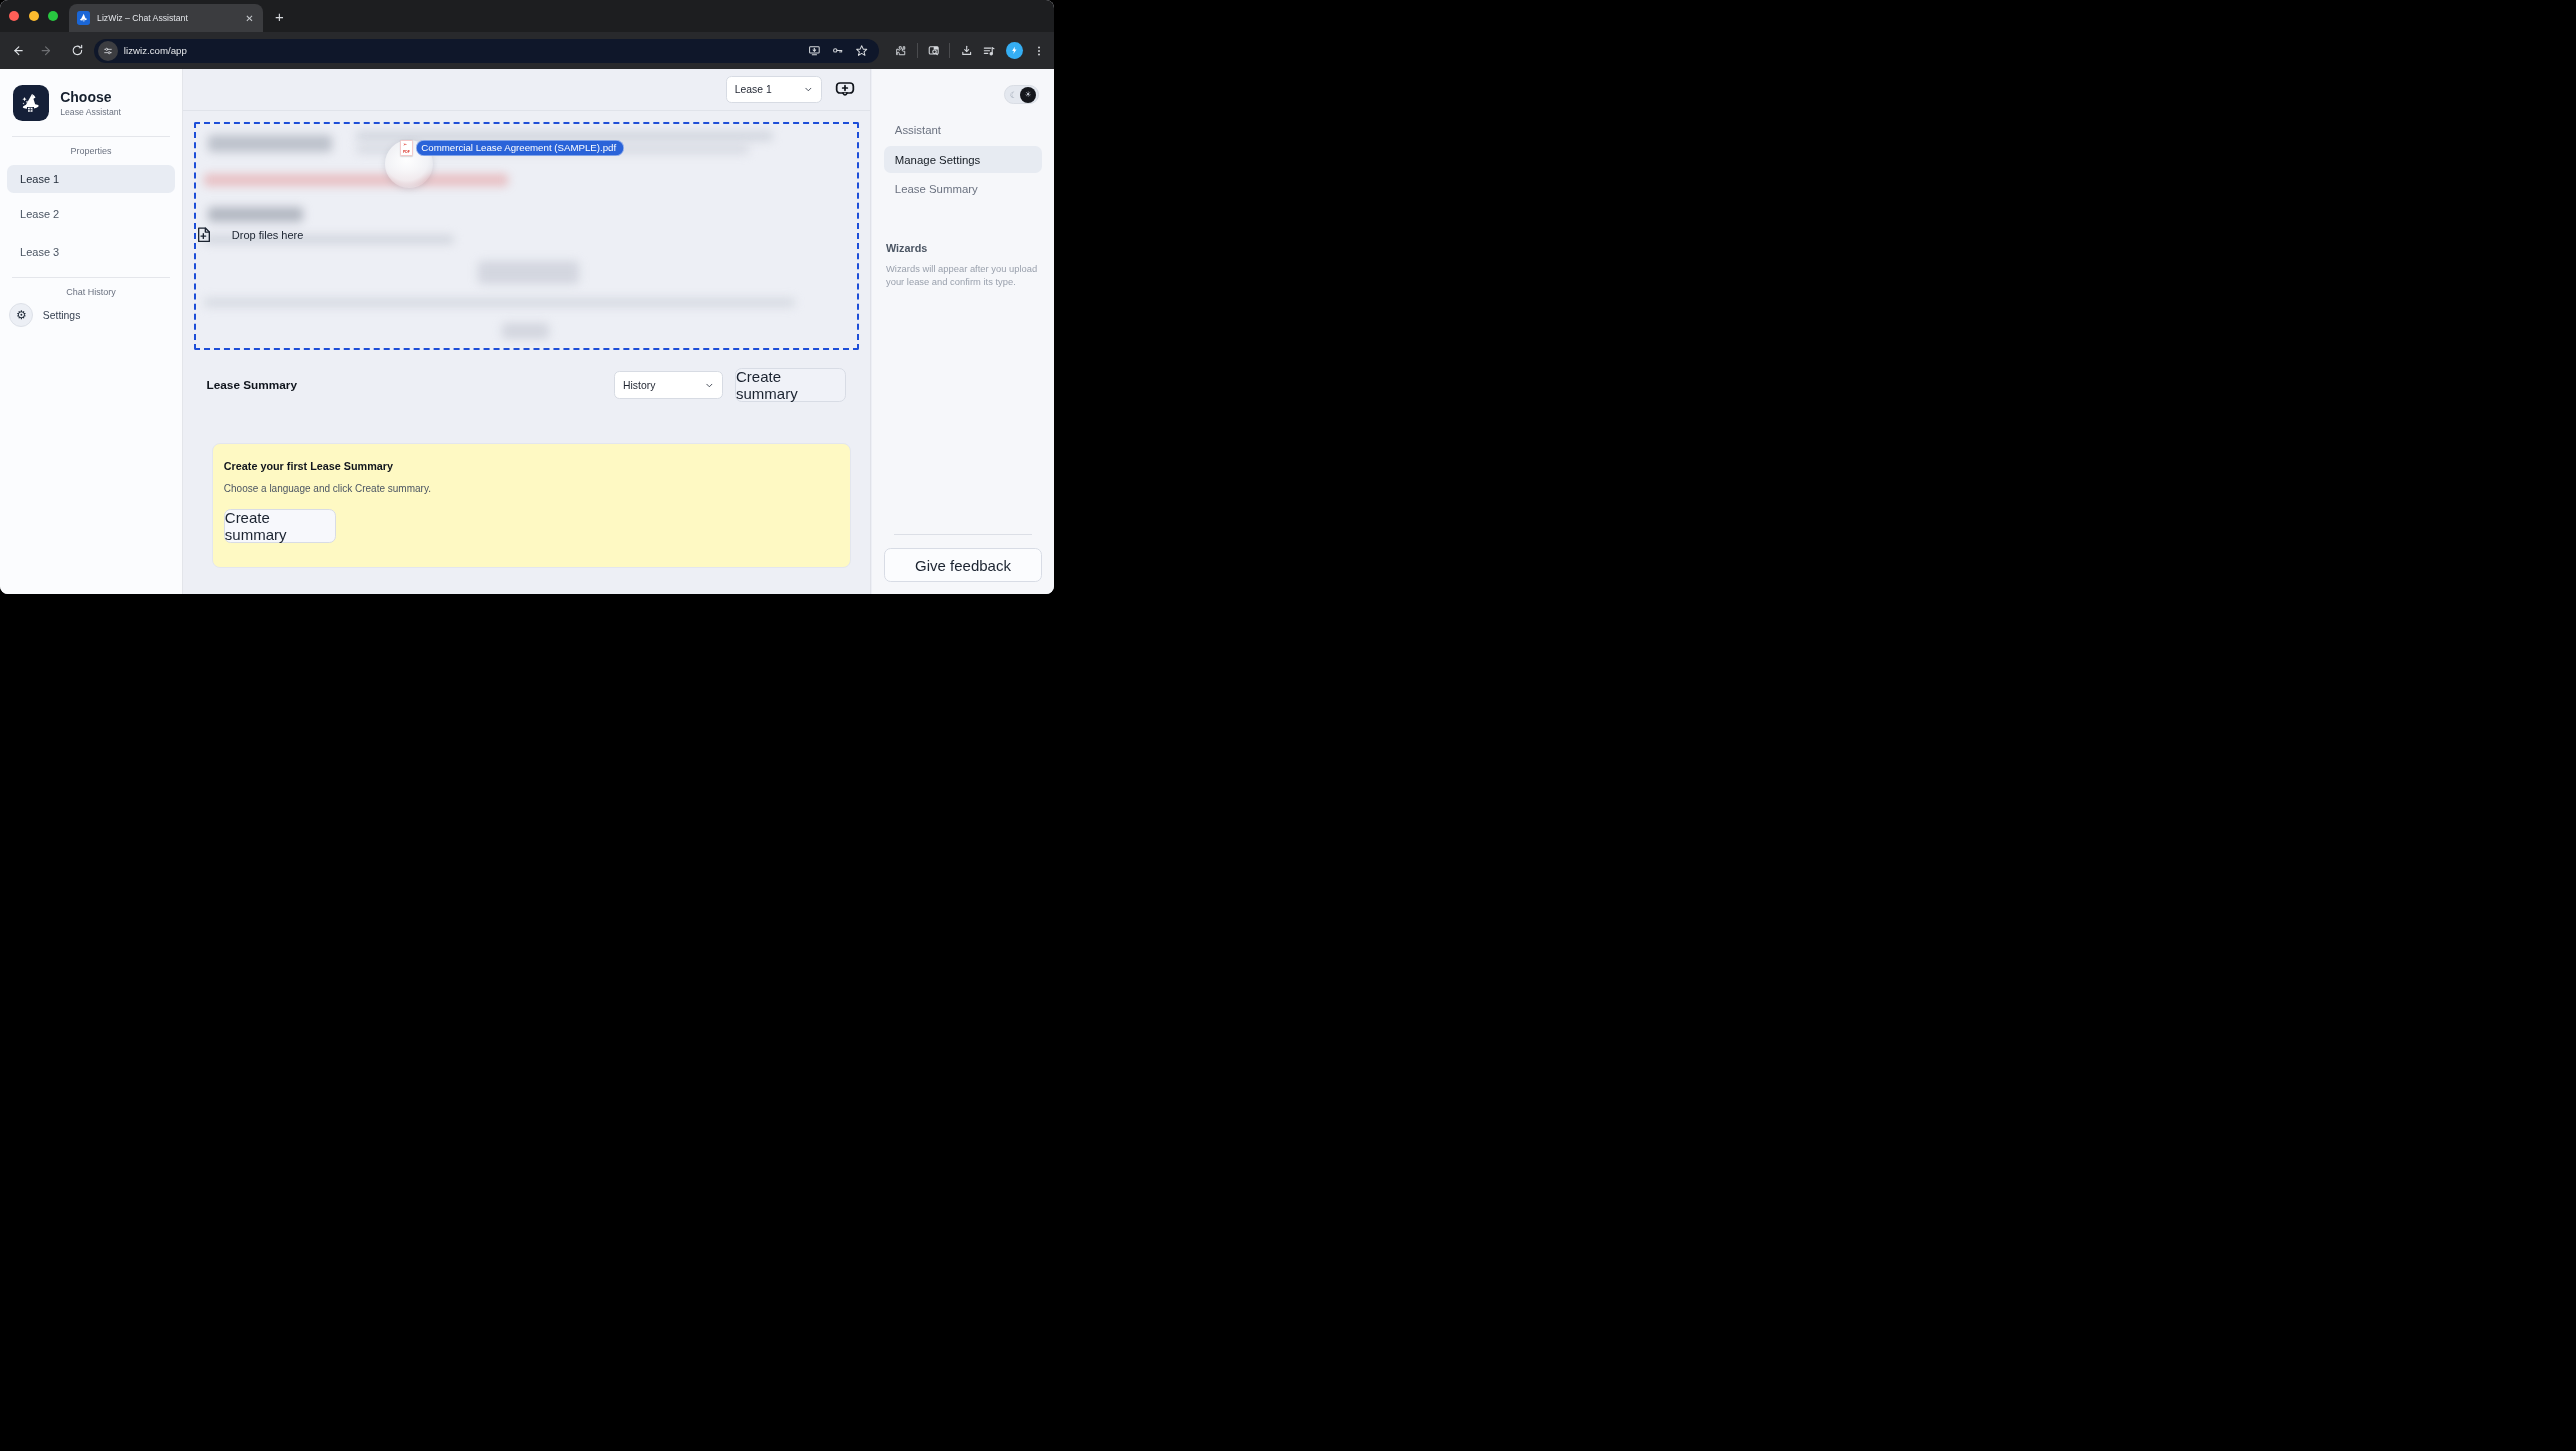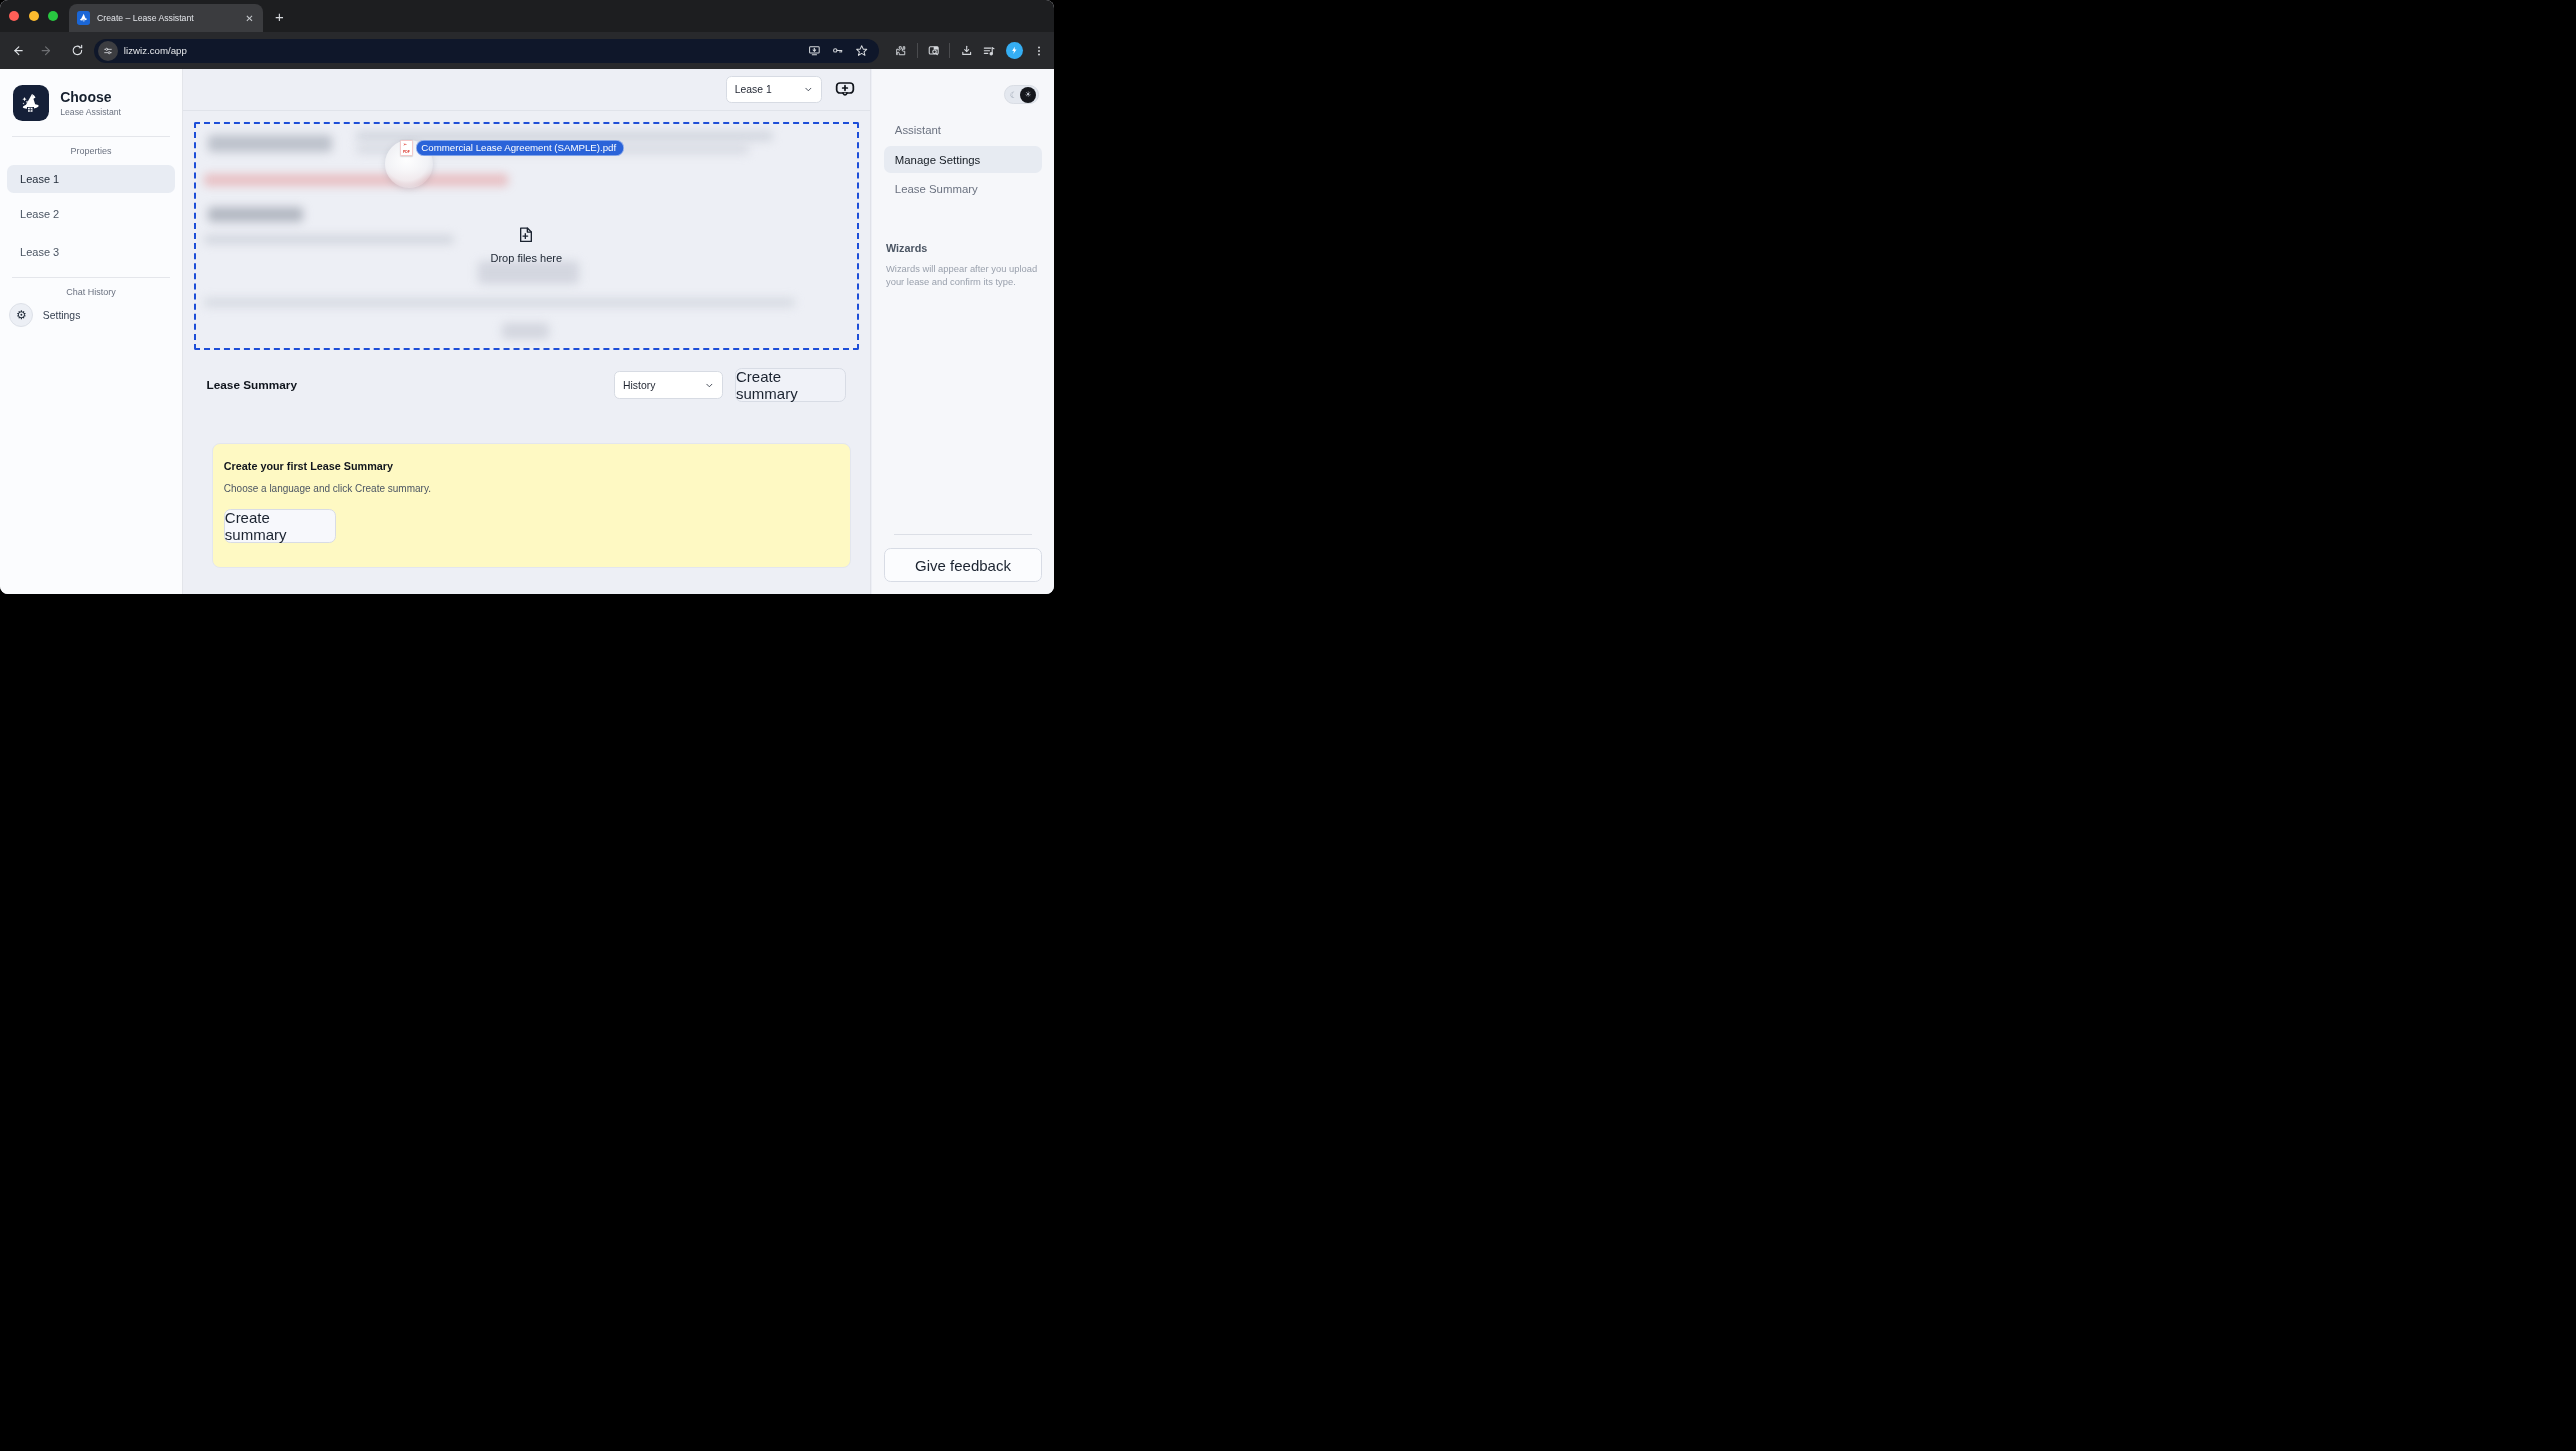--- a/index.html
+++ b/index.html
@@ -49,21 +49,21 @@
   .dropzone{position:absolute;left:10.8px;top:53px;width:665px;height:228px;border:2px dashed #1d4ed8;border-radius:2px;box-sizing:border-box;}
   .blur-bar{position:absolute;filter:blur(4.7px);border-radius:4px;}
   .ghost{position:absolute;left:189px;top:16px;width:48px;height:48px;border-radius:50%;
          background:radial-gradient(circle at 45% 40%, rgba(255,255,255,.95) 0%, rgba(243,243,246,.8) 55%, rgba(210,212,218,.25) 72%, rgba(210,212,218,0) 75%);
          box-shadow:0 1.3px 6.7px rgba(120,125,140,.25);}
   .chip-row{position:absolute;left:204px;top:16px;display:flex;align-items:center;gap:2.7px;}
   .pdf-ico{width:11.4px;height:14px;background:#fff;border:0.7px solid #f3c9c9;border-radius:1.3px;position:relative;box-shadow:0 0.7px 1.3px rgba(0,0,0,.15);}
   .pdf-ico .squig{position:absolute;left:2px;top:1.3px;color:#d93025;font-size:5.4px;line-height:5.4px;}
   .pdf-ico .lbl{position:absolute;left:0;bottom:0.7px;width:100%;text-align:center;color:#d93025;font-size:3.4px;font-weight:bold;letter-spacing:0.1px;}
   .chip{background:#2a63d9;color:#fff;font-size:9.7px;padding:2px 8px 2.7px 5.4px;border-radius:8px;white-space:nowrap;box-shadow:0 0 0 0.7px rgba(255,255,255,.55) inset;}
-  .drop-cta{position:absolute;left:0;top:102px;width:100%;display:flex;align-items:center;justify-content:flex-start;gap:8px;color:#1b2330;font-size:11px;flex-direction:column;}
+  .drop-cta{position:absolute;left:0;top:102px;width:100%;display:flex;align-items:center;justify-content:flex-start;gap:20px;color:#1b2330;font-size:11px;}
   
   .ls-head{position:absolute;left:23.5px;top:299px;right:24px;display:flex;align-items:center;}
   .ls-title{font-size:11.8px;font-weight:bold;color:#10151d;flex:1;}
   .sel-lang{width:91px;height:25.5px;margin-right:12px;}
   .btn{background:#f2f4f9;border:0.7px solid #d8dce5;border-radius:6.7px;color:#1b2330;font-size:15px;display:flex;align-items:center;justify-content:center;}
   .btn.create-top{width:109px;height:32px;background:#f0f2f8;}
   .ls-desc{position:absolute;left:23.5px;top:343px;width:612px;font-size:9.7px;color:#3f4654;line-height:1.42;}
   .card{position:absolute;left:29px;top:374px;width:639px;height:125px;background:#fef9c3;border:0.7px solid #e3e6ee;border-radius:8px;box-sizing:border-box;padding:16px 10.8px;}
   .card-title{font-size:10.8px;font-weight:bold;color:#10151d;}
   .card-sub{font-size:10px;color:#4b5563;margin-top:11.4px;}
@@ -98,21 +98,21 @@
       <div class="favicon">
         <svg width="9.4" height="9.4" viewBox="0 0 24 24">
             <polygon points="12,2 17,15 5,16" fill="#fff"></polygon>
             <ellipse cx="11.5" cy="16.5" rx="9" ry="2.6" fill="#fff" transform="rotate(-6 11.5 16.5)"></ellipse>
             <rect x="9" y="17" width="6" height="5" fill="#1a66d6"></rect>
             <rect x="10" y="18" width="4" height="3.4" fill="#fff"></rect>
             <line x1="12" y1="18" x2="12" y2="21.4" stroke="#1a66d6" stroke-width=".9"></line>
             <line x1="10" y1="19.7" x2="14" y2="19.7" stroke="#1a66d6" stroke-width=".9"></line>
           </svg>
       </div>
-      <div class="tab-title">Create – Lease Assistant</div>
+      <div class="tab-title">LizWiz – Chat Assistant</div>
       <div class="tab-close">✕</div>
     </div>
     <div class="newtab">+</div>
   </div>
 
   <div class="toolbar">
     <div style="width:6.7px"></div>
     <div class="nav-ico">
       <svg width="13.4" height="13.4" viewBox="0 0 24 24" fill="none" stroke="currentColor" stroke-width="2.1" stroke-linecap="round" stroke-linejoin="round">
           <path d="M14 5 L7 12 L14 19"></path>

